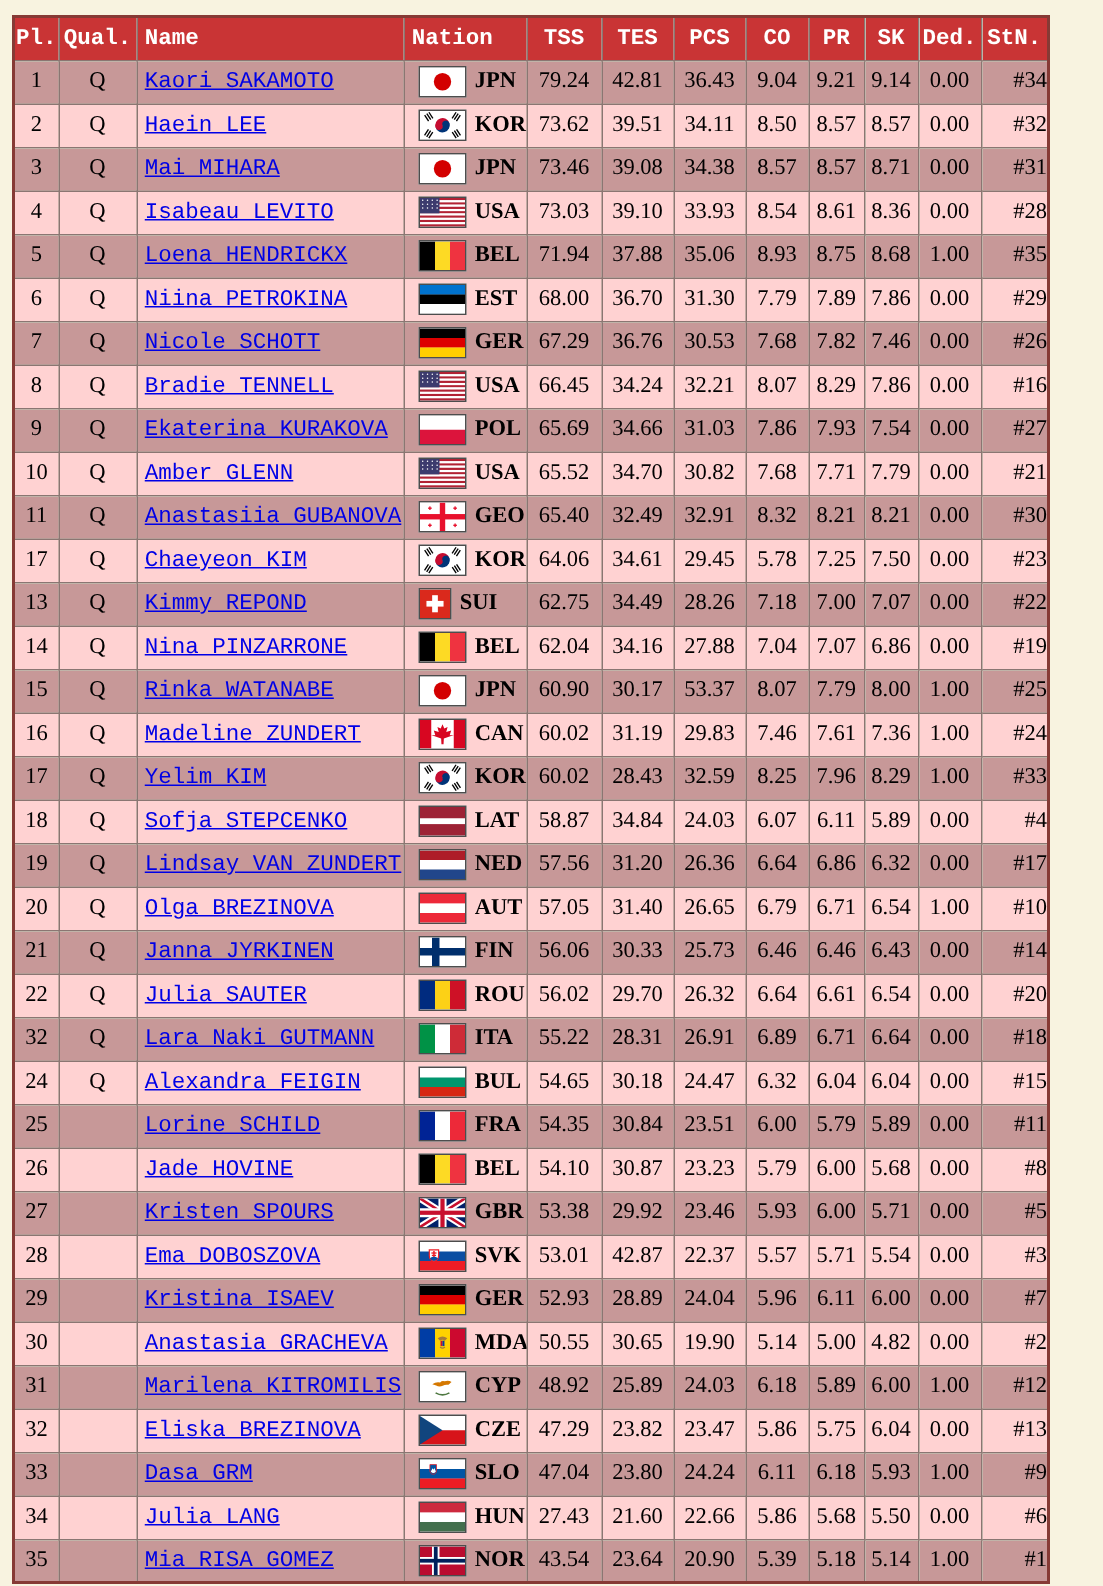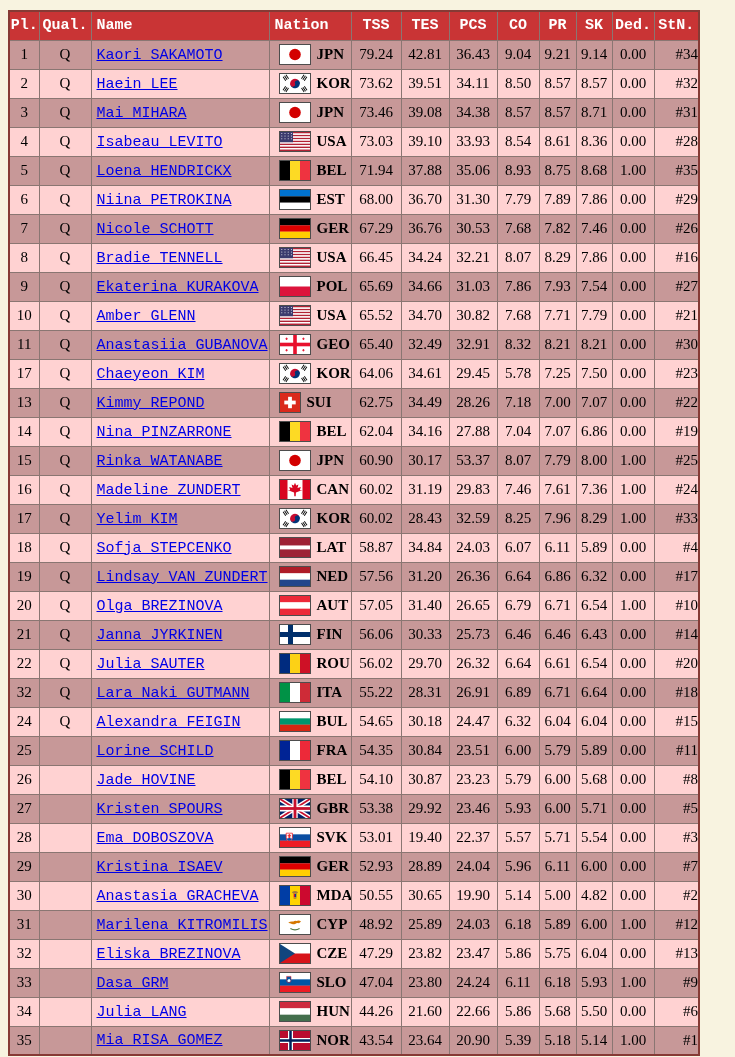--- a/index.html
+++ b/index.html
@@ -723,21 +723,21 @@
                 <rect x="0" y="0" width="30" height="6.483333333333333" fill="#fff"></rect>
                 <rect x="0" y="6.333333333333333" width="30" height="6.483333333333333" fill="#0B4EA2"></rect>
                 <rect x="0" y="12.666666666666666" width="30" height="6.483333333333333" fill="#EE1C25"></rect>
                 <path d="M6.2,5.2 h6.2 v4.2 a3.1,3.4 0 0 1 -3.1,3.4 a3.1,3.4 0 0 1 -3.1,-3.4 z" fill="#fff" stroke="#EE1C25" stroke-width="0.8"></path>
                 <rect x="8.8" y="6" width="1" height="4.4" fill="#EE1C25"></rect>
                 <rect x="7.6" y="6.9" width="3.4" height="0.9" fill="#EE1C25"></rect>
                 <rect x="7.9" y="8.5" width="2.8" height="0.9" fill="#EE1C25"></rect>
                 <path d="M6.6,10.8 q2.7,-1.8 5.4,0 a3.1,3.4 0 0 1 -2.7,1.9 a3.1,3.4 0 0 1 -2.7,-1.9 z" fill="#0B4EA2"></path>
               </svg></span><span class="nation-code">SVK</span></td>
           <td class="ac">53.01</td>
-          <td class="ac">19.40</td>
+          <td class="ac">42.87</td>
           <td class="ac">22.37</td>
           <td class="ac">5.57</td>
           <td class="ac">5.71</td>
           <td class="ac">5.54</td>
           <td class="ac">0.00</td>
           <td class="ar">#3</td>
         </tr>
         <tr class="odd">
           <td class="ac">29</td>
           <td class="ac"></td>
@@ -836,21 +836,21 @@
         </tr>
         <tr class="even">
           <td class="ac">34</td>
           <td class="ac"></td>
           <td class="al"><a href="#" class="skater-link">Julia LANG</a></td>
           <td class="anation"><span class="flag-wrap"><svg width="30" height="19" viewBox="0 0 30 19" xmlns="http://www.w3.org/2000/svg">
                 <rect x="0" y="0" width="30" height="6.483333333333333" fill="#CD2A3E"></rect>
                 <rect x="0" y="6.333333333333333" width="30" height="6.483333333333333" fill="#fff"></rect>
                 <rect x="0" y="12.666666666666666" width="30" height="6.483333333333333" fill="#436F4D"></rect>
               </svg></span><span class="nation-code">HUN</span></td>
-          <td class="ac">44.26</td>
+          <td class="ac">27.43</td>
           <td class="ac">21.60</td>
           <td class="ac">22.66</td>
           <td class="ac">5.86</td>
           <td class="ac">5.68</td>
           <td class="ac">5.50</td>
           <td class="ac">0.00</td>
           <td class="ar">#6</td>
         </tr>
         <tr class="odd">
           <td class="ac">35</td>

